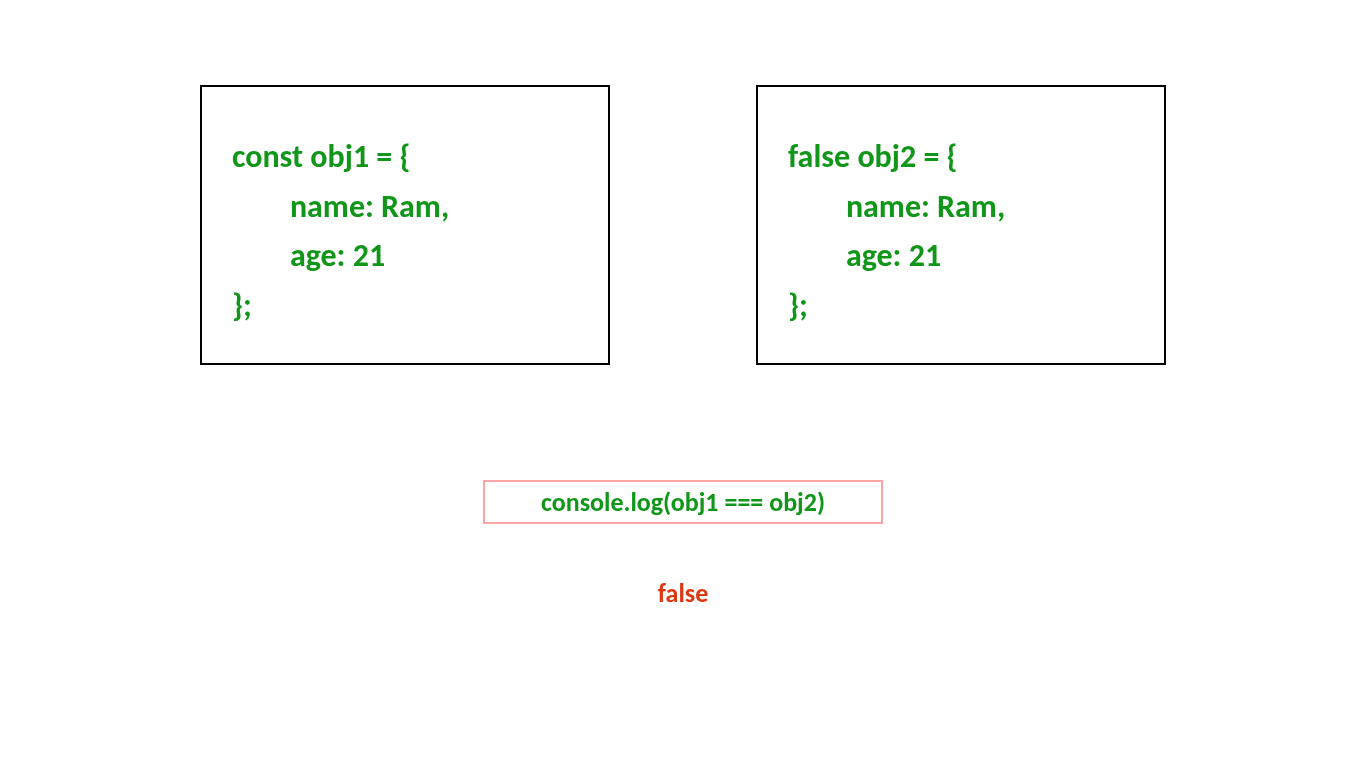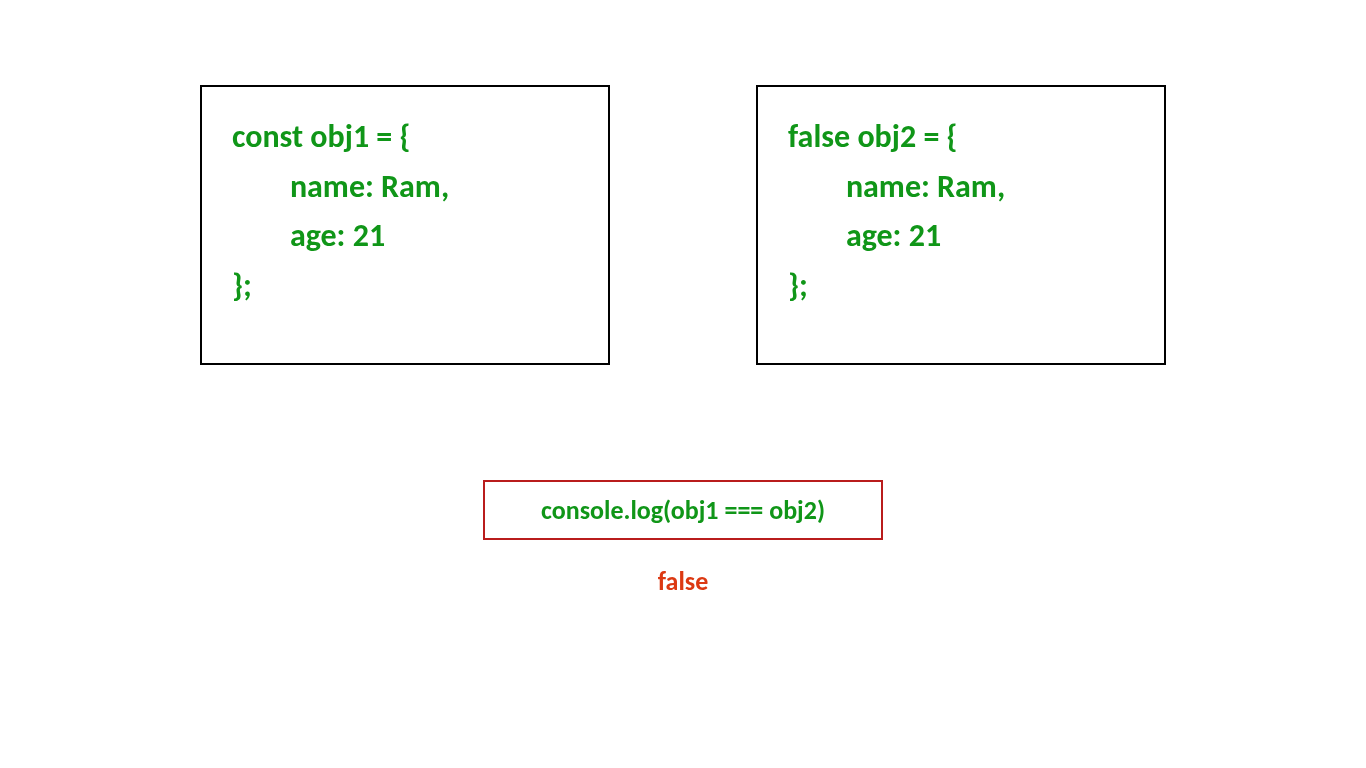--- a/index.html
+++ b/index.html
@@ -27,39 +27,40 @@
       width: 410px;
       height: 280px;
       padding: 25px 30px;
     }
     .code-text {
       color: #109618;
       font-size: 32px;
       font-weight: 600;
       line-height: 1.55;
       white-space: pre;
+      margin-top: 20px;
     }
     .console-box {
       position: absolute;
       top: 480px;
       left: 50%;
       transform: translateX(-50%);
-      border: 2px solid #b91c1c;
+      border: 2px solid #fca5a5;
       width: 400px;
-      padding: 12px 20px;
+      padding: 4px 20px;
       text-align: center;
     }
     .console-text {
       color: #109618;
       font-size: 26px;
       font-weight: 600;
     }
     .result-text {
       position: absolute;
-      top: 565px;
+      top: 577px;
       left: 50%;
       transform: translateX(-50%);
       color: #dc3912;
       font-size: 26px;
       font-weight: 600;
     }
   </style>
 </head>
 <body>
 

